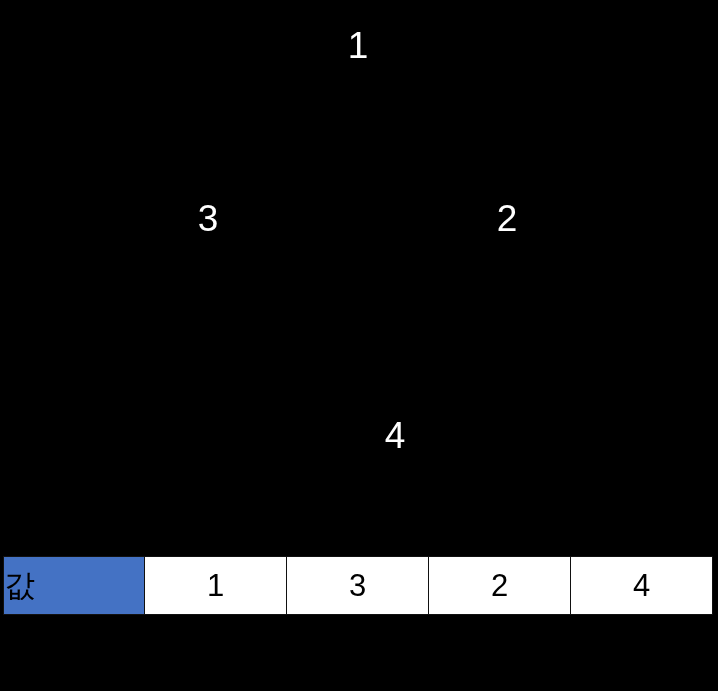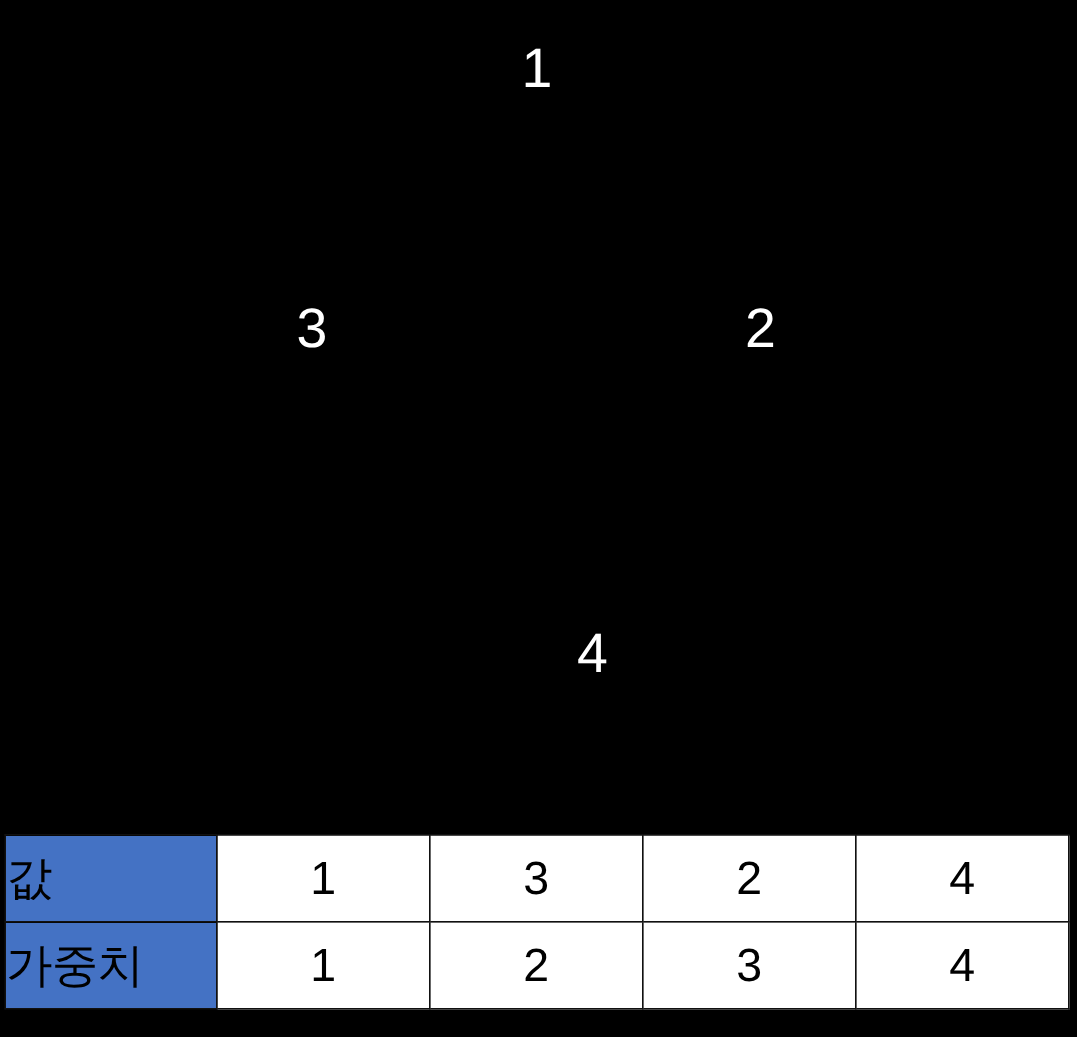--- a/index.html
+++ b/index.html
@@ -100,21 +100,14 @@
 
 <table id="data-table">
   <tbody>
     <tr>
       <td class="row-header">값</td>
       <td class="data-cell">1</td>
       <td class="data-cell">3</td>
       <td class="data-cell">2</td>
       <td class="data-cell">4</td>
     </tr>
-    <tr>
-      <td class="row-header">가중치</td>
-      <td class="data-cell">1</td>
-      <td class="data-cell">2</td>
-      <td class="data-cell">3</td>
-      <td class="data-cell">4</td>
-    </tr>
   </tbody>
 </table>
 
 </body></html>

